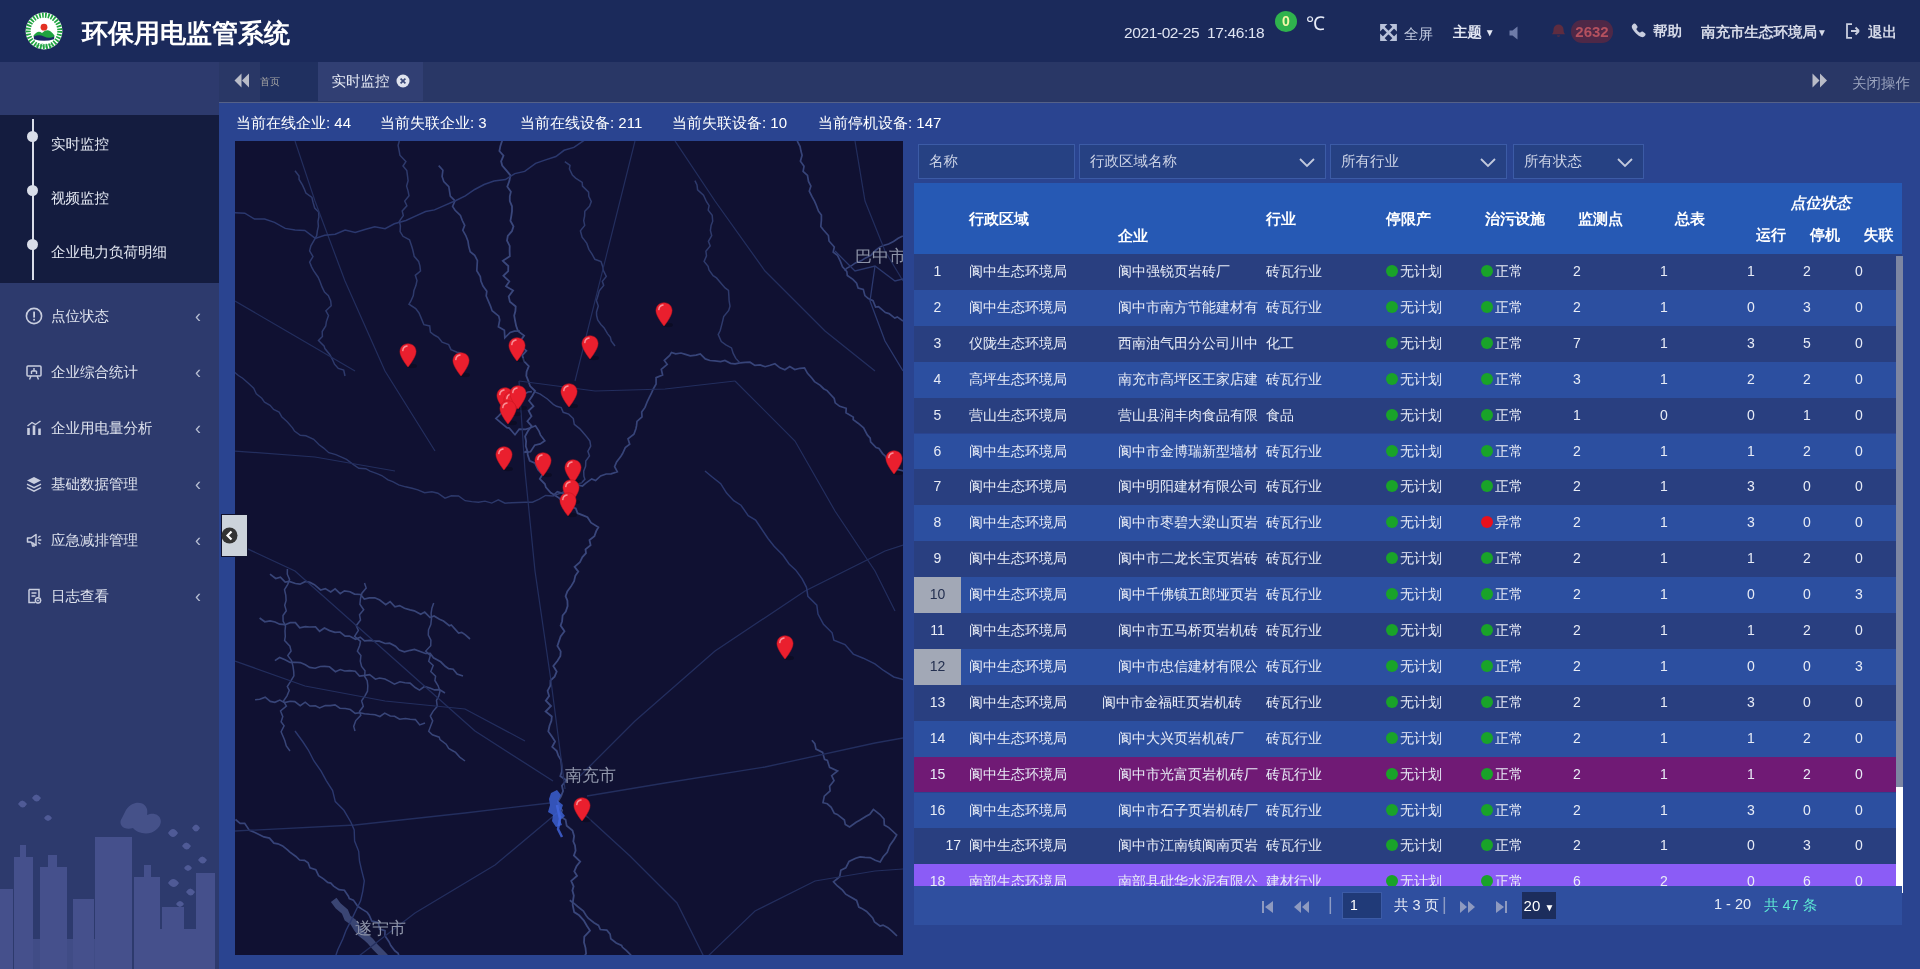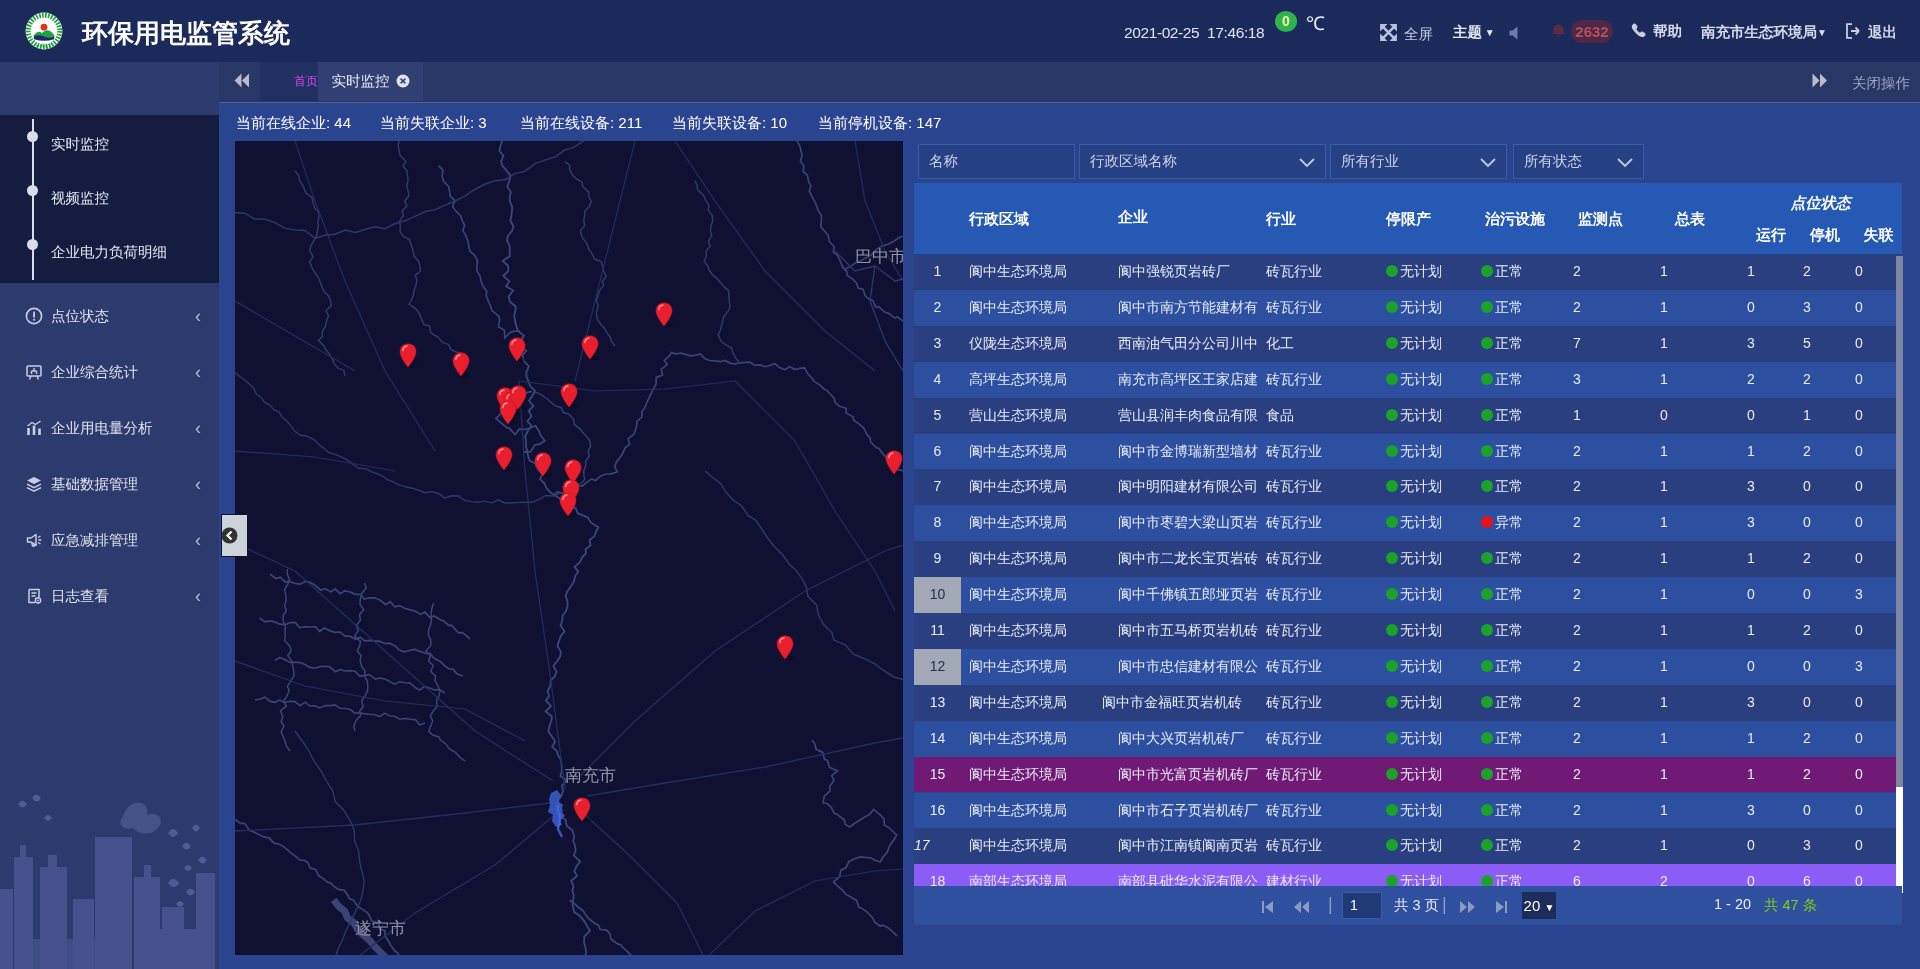--- a/index.html
+++ b/index.html
@@ -153,21 +153,21 @@
 </div>
 
 <div class="abs" style="left:219px;top:62px;width:1701px;height:41px;background:#293766;border-bottom:1px solid rgba(170,178,200,0.35)">
 </div>
 <svg width="17" height="15" viewBox="0 0 17 15" style="position:absolute;left:234px;top:73px">
     <g fill="#b9bcc8">
       <path d="M7.5,0.5 L7.5,14.5 L0.5,7.5 Z"></path>
       <path d="M15,0.5 L15,14.5 L8,7.5 Z"></path>
     </g>
   </svg>
-<div class="abs" style="left:260px;top:62px;width:58px;height:39px;background:#203060;color:#d946ef;font-size:12px;text-align:right;line-height:39px">首页</div>
+<div class="abs" style="left:260px;top:62px;width:58px;height:39px;background:#203060;color:#a3a3a3;font-size:10px;text-align:left;line-height:39px">首页</div>
 <div class="abs" style="left:318px;top:62px;width:105px;height:39px;background:#313f73;color:#e6eaf4;font-size:14.5px;text-align:center;line-height:39px">实时监控<svg width="14" height="14" viewBox="0 0 14 14" style="vertical-align:-2px;margin-left:6px">
       <circle cx="7" cy="7" r="6.5" fill="#dfe3ee"></circle>
       <path d="M4.6,4.6 L9.4,9.4 M9.4,4.6 L4.6,9.4" stroke="#3a4878" stroke-width="1.7"></path>
     </svg></div>
 <svg width="17" height="15" viewBox="0 0 17 15" style="position:absolute;left:1812px;top:73px">
     <g fill="#b9bcc8">
       <path d="M0.5,0.5 L0.5,14.5 L7.5,7.5 Z"></path>
       <path d="M8,0.5 L8,14.5 L15,7.5 Z"></path>
     </g>
   </svg>
@@ -273,21 +273,21 @@
     </svg></div>
 <div class="fbox" style="left:1330px;width:177px">所有行业<svg width="16" height="10" viewBox="0 0 16 10" style="position:absolute;right:10px;top:13px">
       <path d="M1,1 L8,8 L15,1" stroke="#c2c9dd" stroke-width="1.8" fill="none"></path>
     </svg></div>
 <div class="fbox" style="left:1513px;width:131px">所有状态<svg width="16" height="10" viewBox="0 0 16 10" style="position:absolute;right:10px;top:13px">
       <path d="M1,1 L8,8 L15,1" stroke="#c2c9dd" stroke-width="1.8" fill="none"></path>
     </svg></div>
 
 <div class="abs" style="left:914px;top:183px;width:988px;height:71px;background:#2659b4">
 <div class="hd" style="left:55px;top:27px">行政区域</div>
-<div class="hd" style="left:204px;top:25px">企业</div>
+<div class="hd" style="left:204px;top:44px">企业</div>
 <div class="hd" style="left:352px;top:27px">行业</div>
 <div class="hd" style="left:472px;top:27px">停限产</div>
 <div class="hd" style="left:571px;top:27px">治污设施</div>
 <div class="hd" style="left:664px;top:27px">监测点</div>
 <div class="hd" style="left:761px;top:27px">总表</div>
 <div class="hd" style="left:825px;top:11px;width:163px;text-align:center;font-style:italic">点位状态</div>
 <div class="hd" style="left:833px;top:43px;width:48px;text-align:center">运行</div>
 <div class="hd" style="left:889px;top:43px;width:44px;text-align:center">停机</div>
 <div class="hd" style="left:941px;top:43px;width:47px;text-align:center">失联</div>
 </div>
@@ -495,21 +495,21 @@
 <div class="c" style="left:352px;width:112px">砖瓦行业</div>
 <div class="c" style="left:472px;width:87px"><span style="display:inline-block;width:12px;height:12px;border-radius:50%;background:#19a329;vertical-align:-1px;margin-right:2px"></span>无计划</div>
 <div class="c" style="left:567px;width:84px"><span style="display:inline-block;width:12px;height:12px;border-radius:50%;background:#19a329;vertical-align:-1px;margin-right:2px"></span>正常</div>
 <div class="c" style="left:659px;width:79px">2</div>
 <div class="c" style="left:746px;width:79px">1</div>
 <div class="c" style="left:833px;width:48px">3</div>
 <div class="c" style="left:889px;width:44px">0</div>
 <div class="c" style="left:941px;width:47px">0</div>
 </div>
     <div class="rw" style="top:574.40px;background:#293f80">
-<div class="c" style="left:0;width:47px;text-align:left;font-style:italic;">17</div>
+<div class="c" style="left:0;width:47px;text-align:right;">17</div>
 <div class="c" style="left:55px;width:141px">阆中生态环境局</div>
 <div class="c" style="left:204px;width:143px">阆中市江南镇阆南页岩</div>
 <div class="c" style="left:352px;width:112px">砖瓦行业</div>
 <div class="c" style="left:472px;width:87px"><span style="display:inline-block;width:12px;height:12px;border-radius:50%;background:#19a329;vertical-align:-1px;margin-right:2px"></span>无计划</div>
 <div class="c" style="left:567px;width:84px"><span style="display:inline-block;width:12px;height:12px;border-radius:50%;background:#19a329;vertical-align:-1px;margin-right:2px"></span>正常</div>
 <div class="c" style="left:659px;width:79px">2</div>
 <div class="c" style="left:746px;width:79px">1</div>
 <div class="c" style="left:833px;width:48px">0</div>
 <div class="c" style="left:889px;width:44px">3</div>
 <div class="c" style="left:941px;width:47px">0</div>
@@ -548,14 +548,14 @@
 <div class="abs" style="left:545px;top:12px"><svg width="17" height="14" viewBox="0 0 17 14" style="vertical-align:-2px">
         <path d="M1,1 L1,13 L8,7 Z" fill="#8e9ac0"></path>
         <path d="M9,1 L9,13 L16,7 Z" fill="#8e9ac0"></path>
       </svg></div>
 <div class="abs" style="left:580px;top:12px"><svg width="14" height="14" viewBox="0 0 14 14" style="vertical-align:-2px">
         <path d="M2,1 L2,13 L10,7 Z" fill="#8e9ac0"></path>
         <path d="M12,1 L12,13" stroke="#8e9ac0" stroke-width="2"></path>
       </svg></div>
 <div class="abs" style="left:608px;top:6px;width:34px;height:27px;background:#1c2d5c;color:#fff;font-size:15px;text-align:center;line-height:27px">20 <span style="font-size:10px">▼</span></div>
 <div class="abs" style="left:800px;top:10px;color:#e8ecf6;font-size:14.5px">1 - 20</div>
-<div class="abs" style="left:850px;top:10px;color:#84cc16;font-size:14.5px">共 47 条</div>
+<div class="abs" style="left:850px;top:10px;color:#5eead4;font-size:14.5px">共 47 条</div>
 </div>
 
 </body></html>

